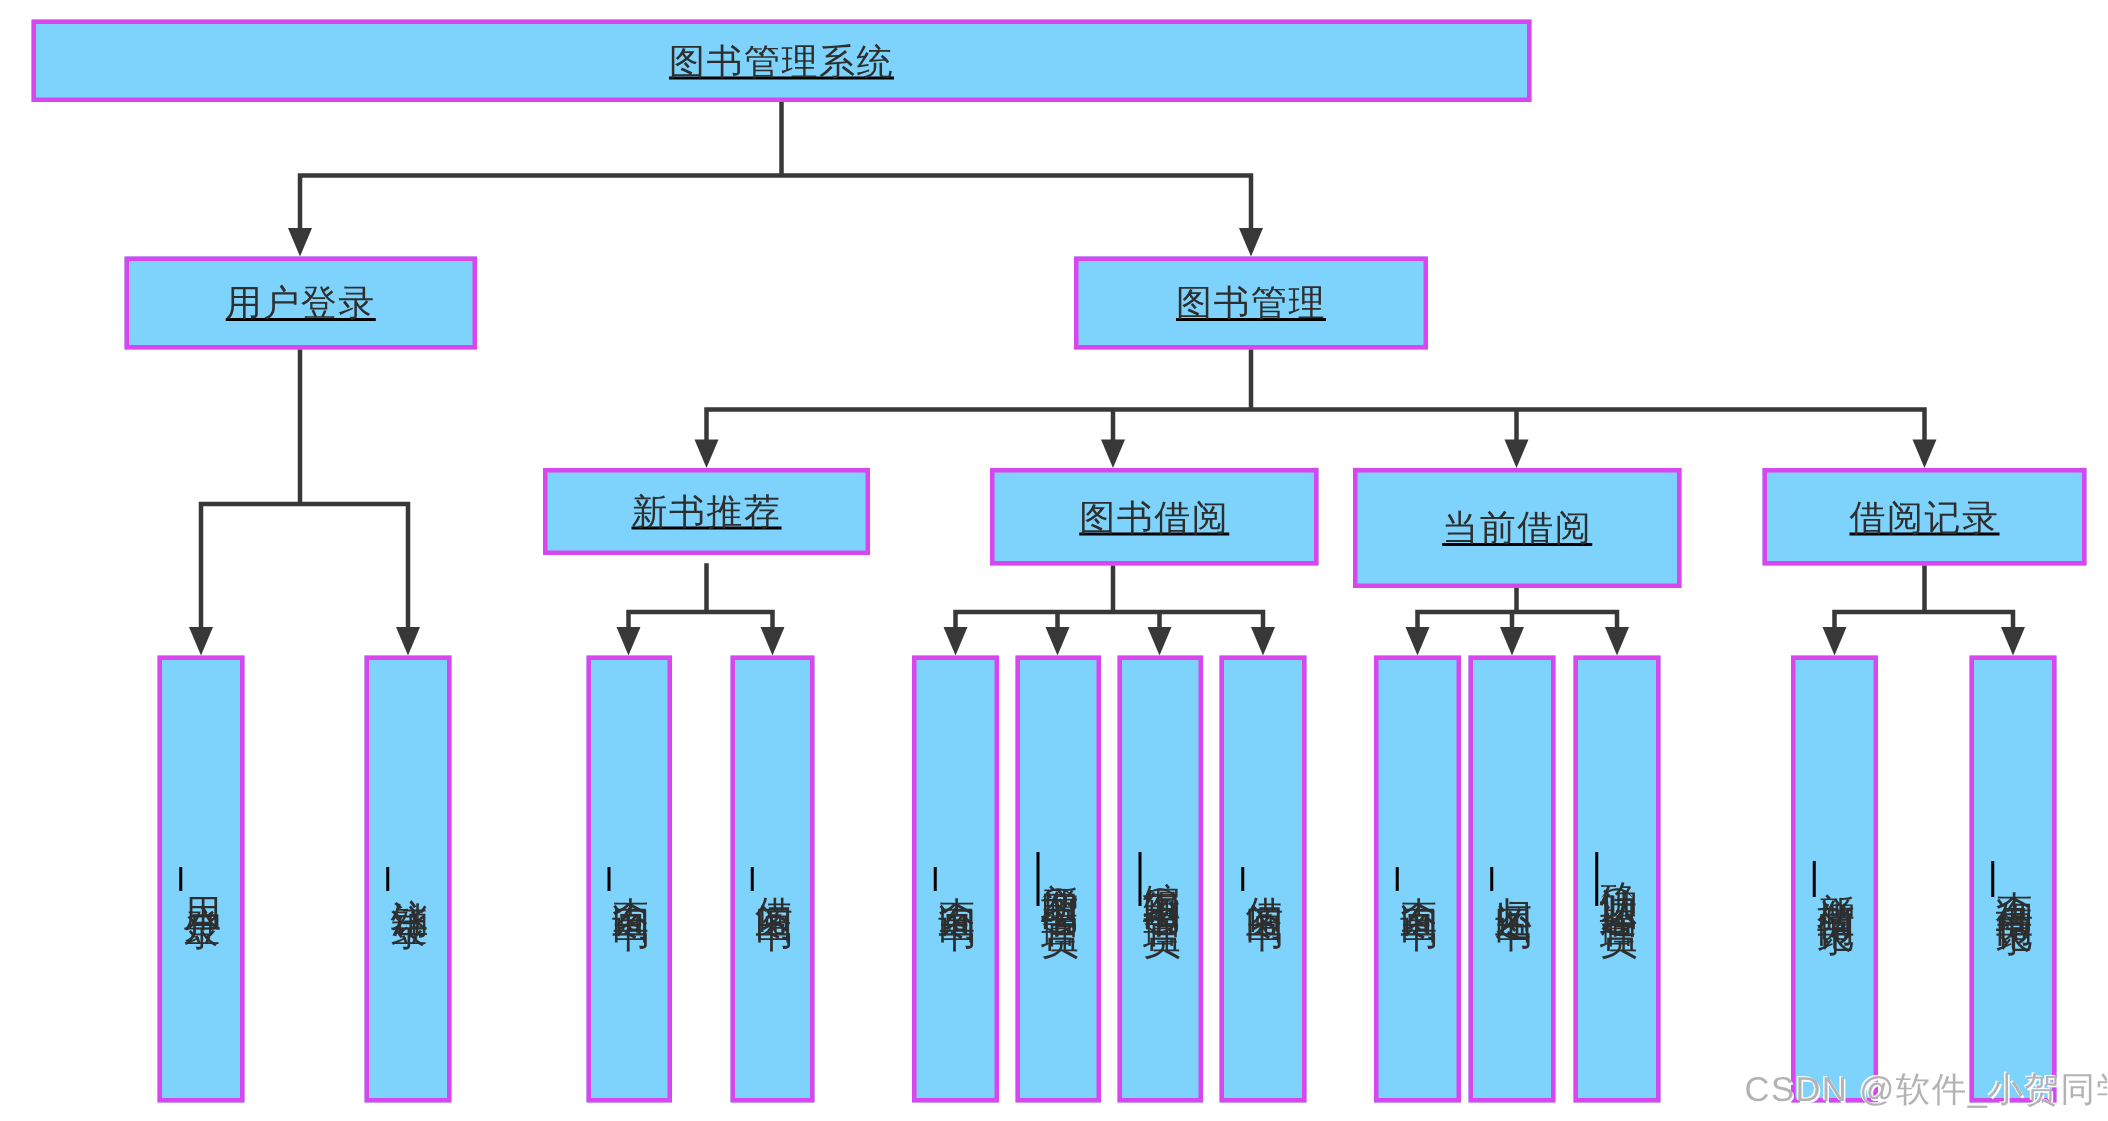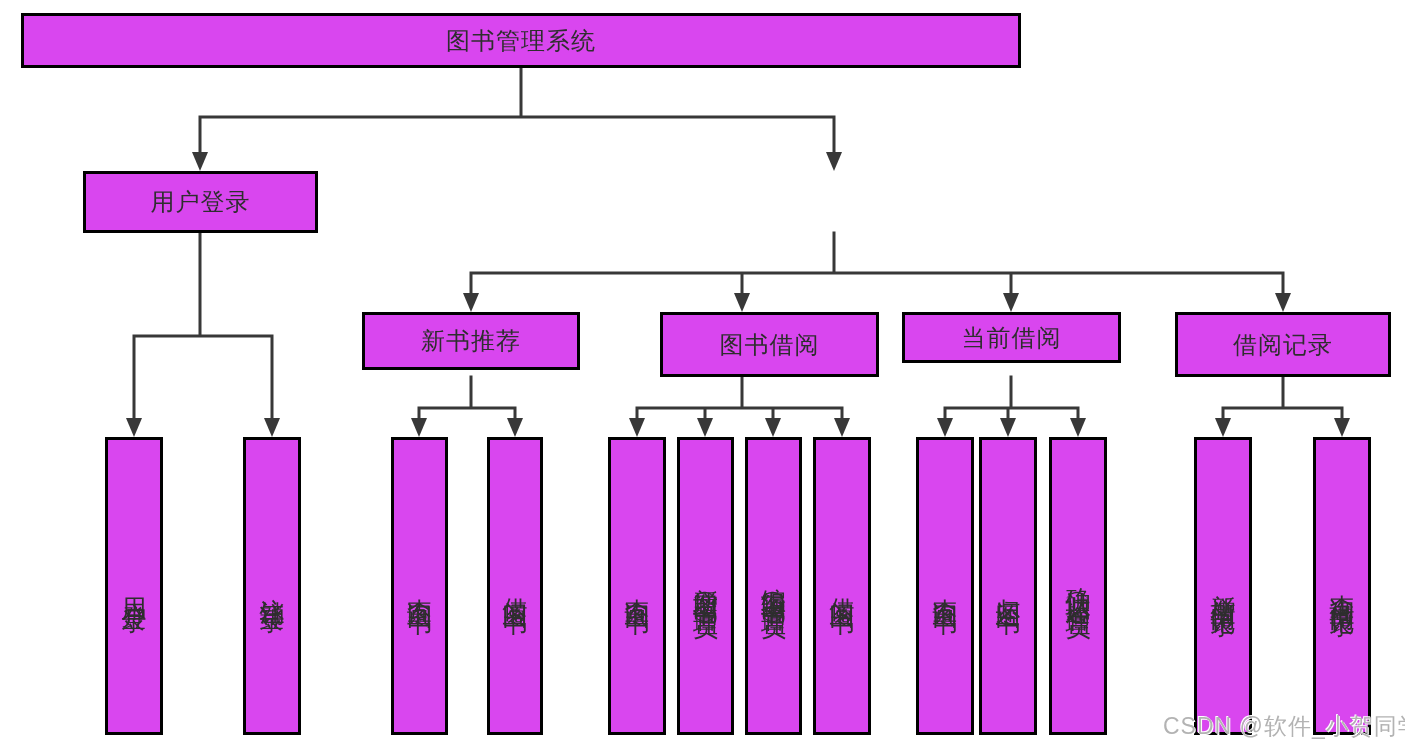--- a/index.html
+++ b/index.html
@@ -1,19 +1,19 @@
 <!DOCTYPE html>
 <html><head>
 <meta charset="utf-8">
 <style>
   html,body{margin:0;padding:0;background:#fff;}
   body{font-family:"Liberation Sans","DejaVu Sans",sans-serif;}
   #canvas{position:relative;width:1405px;height:747px;background:#ffffff;overflow:hidden;}
-  .box{position:absolute;box-sizing:border-box;border:3px solid #000000;background:#d946ef;
-       display:flex;align-items:center;justify-content:center;}
+  .box{position:absolute;box-sizing:border-box;border:3px solid #d946ef;background:#7dd3fc;
+       display:flex;align-items:center;justify-content:center;text-decoration:underline;}
   .lbl{font-size:24px;color:#2e2e2e;letter-spacing:1px;white-space:nowrap;}
   .vlbl{writing-mode:vertical-rl;text-orientation:mixed;font-size:25px;color:#2e2e2e;
         letter-spacing:4px;line-height:1;white-space:nowrap;}
   #connectors{position:absolute;left:0;top:0;width:1405px;height:747px;}
   #watermark{position:absolute;left:1163px;top:711px;font-size:23px;color:#b3b3b3;
              letter-spacing:1px;white-space:nowrap;z-index:5;
              text-shadow:1px 1px 0 #ffffff,-1px -1px 0 #ffffff;}
 </style>
 </head>
 <body>
@@ -53,28 +53,31 @@
     </g>
   </svg>
 
   <div class="box" style="left:21px;top:13px;width:1000px;height:55px">
     <span class="lbl">图书管理系统</span>
   </div>
 
   <div class="box" style="left:83px;top:171px;width:235px;height:62px">
     <span class="lbl">用户登录</span>
   </div>
+  <div class="box" style="left:716px;top:171px;width:236px;height:62px">
+    <span class="lbl">图书管理</span>
+  </div>
 
   <div class="box" style="left:362px;top:312px;width:218px;height:58px">
     <span class="lbl">新书推荐</span>
   </div>
   <div class="box" style="left:660px;top:312px;width:219px;height:65px">
     <span class="lbl">图书借阅</span>
   </div>
-  <div class="box" style="left:902px;top:312px;width:219px;height:51px">
+  <div class="box" style="left:902px;top:312px;width:219px;height:80px">
     <span class="lbl">当前借阅</span>
   </div>
   <div class="box" style="left:1175px;top:312px;width:216px;height:65px">
     <span class="lbl">借阅记录</span>
   </div>
 
   <div class="box" style="left:105px;top:437px;width:58px;height:298px">
     <span class="vlbl">用户登录</span>
   </div>
   <div class="box" style="left:243px;top:437px;width:58px;height:298px">

